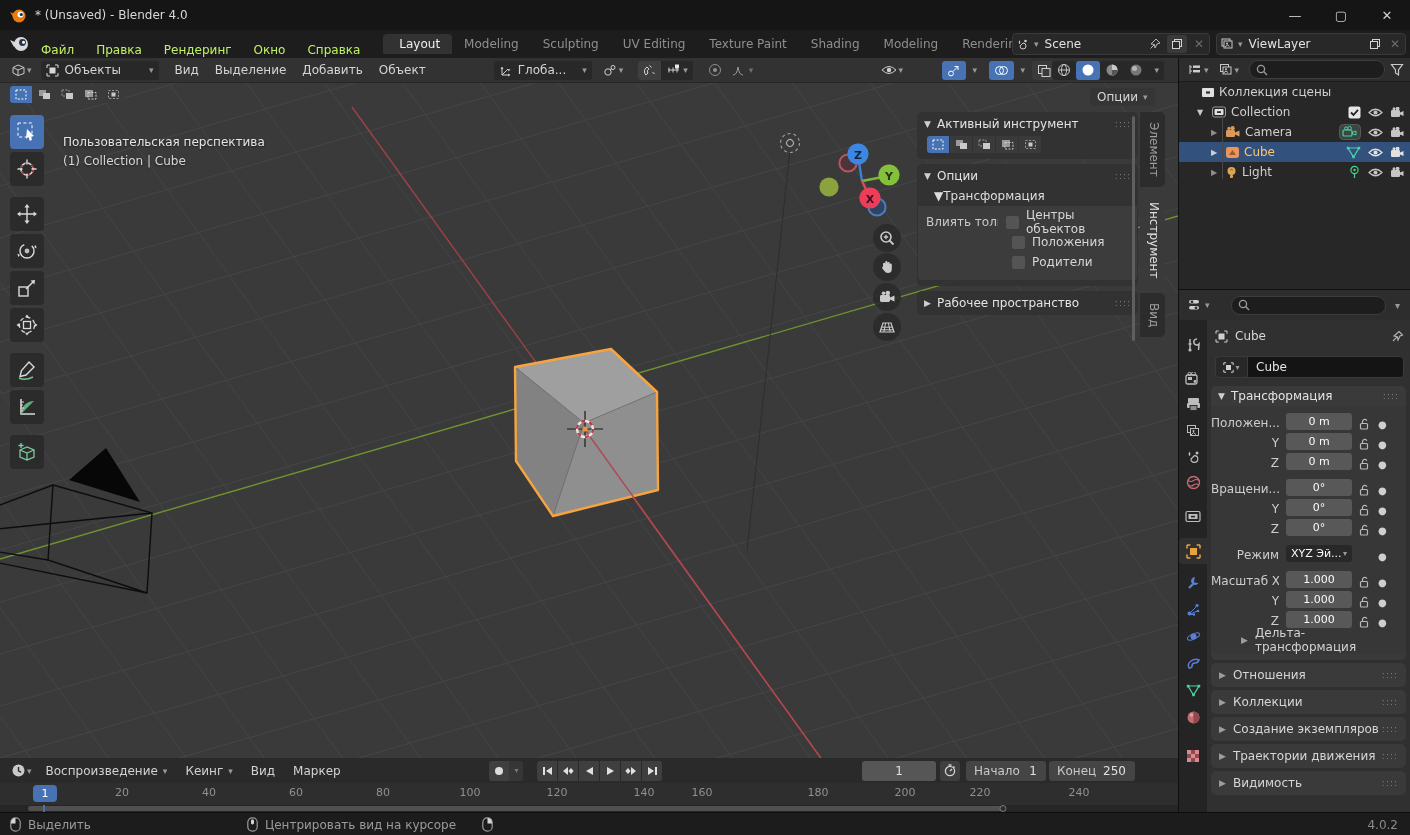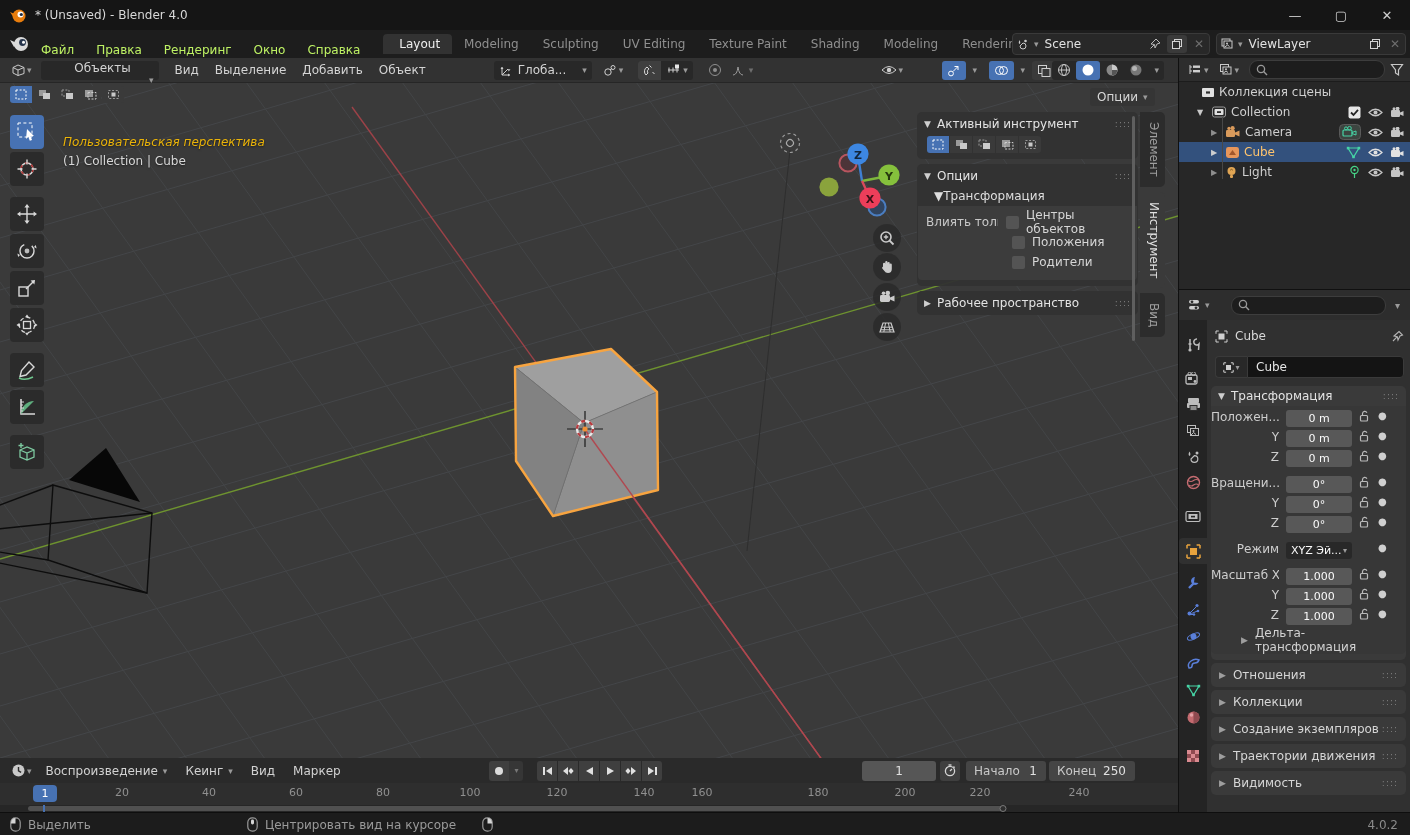--- a/index.html
+++ b/index.html
@@ -25,21 +25,21 @@
   .mini-ico{width:20px;height:18px;display:flex;align-items:center;justify-content:center;}
   .dd{color:#9a9a9a;font-size:9px;margin-left:1px;}
   
   .vheader{left:0;top:58px;width:1178px;height:24px;background:#323232;border-bottom:1px solid #262626;display:flex;align-items:center;z-index:30;}
   .hbtn{display:flex;align-items:center;height:19px;padding:0 5px;border-radius:3px;color:#d4d4d4;}
   .hbtn.bg{background:#282828;}
   .hbtn.blue{background:#4772b3;}
   .hmenu{padding:0 8px;color:#d4d4d4;}
   
   .viewport{left:0;top:82px;width:1178px;height:676px;background:#3a3a3a;overflow:hidden;}
-  .ov-line1{color:#eab308;font-size:12px;text-shadow:0 1px 2px rgba(0,0,0,.5);font-style:italic;}
+  .ov-line1{color:#e5e5e5;font-size:12px;text-shadow:0 1px 2px rgba(0,0,0,.5);}
   .ov-line2{color:#d8d8d8;font-size:12px;text-shadow:0 1px 2px rgba(0,0,0,.5);}
   .toolcol{left:10px;top:33px;display:flex;flex-direction:column;gap:2px;}
   .tool{width:34px;height:34px;background:#2b2b2b;border-radius:4px;display:flex;align-items:center;justify-content:center;margin-bottom:1px;}
   .tool.active{background:#4772b3;}
   .tool.gap{margin-top:8px;}
   .pillrow{left:10px;top:4px;display:flex;gap:1px;}
   .pill{width:22px;height:17px;background:#3a3a3a;display:flex;align-items:center;justify-content:center;}
   .pill:first-child{border-radius:3px 0 0 3px;}
   .pill:last-child{border-radius:0 3px 3px 0;}
   .pill.active{background:#4772b3;}
@@ -78,21 +78,21 @@
   .props-tabs{left:1179px;top:320px;width:28px;height:492px;background:#242424;}
   .ptab{position:absolute;left:0;width:28px;height:24px;display:flex;align-items:center;justify-content:center;}
   .ptab.active{background:#303030;border-radius:4px 0 0 4px;}
   .props{left:1207px;top:320px;width:203px;height:492px;background:#303030;overflow:hidden;}
   .crumb{display:flex;align-items:center;height:24px;padding:4px 6px 0 8px;color:#d8d8d8;}
   .namefield{display:flex;align-items:center;margin:8px 6px 0 8px;height:22px;}
   .nf-ico{width:32px;height:22px;background:#282828;border-radius:4px 0 0 4px;display:flex;align-items:center;justify-content:center;border:1px solid #3a3a3a;border-right:none;box-sizing:border-box;}
   .nf-input{flex:1;height:22px;background:#141414;border:1px solid #3a3a3a;border-radius:0 4px 4px 0;display:flex;align-items:center;padding-left:8px;color:#e6e6e6;box-sizing:border-box;}
   .tpanel{margin:8px 4px 0 4px;background:#3a3a3a;border-radius:5px;padding-bottom:6px;}
   .tbody{background:#373737;border-radius:0 0 5px 5px;padding:4px 0 2px 0;}
-  .trow{display:flex;align-items:flex-start;height:20px;}
+  .trow{display:flex;align-items:flex-end;height:20px;}
   .tlabel{width:68px;text-align:right;color:#cdcdcd;white-space:nowrap;overflow:hidden;flex:none;}
   .tval{width:66px;height:17px;background:#585858;border-radius:3px;margin-left:7px;display:flex;align-items:center;justify-content:center;color:#fafafa;font-size:11px;}
   .tval.mode{background:#282828;justify-content:space-between;padding:0 5px;box-sizing:border-box;width:66px;}
   .lock{margin-left:7px;width:11px;display:flex;}
   .adot{margin-left:8px;color:#cfcfcf;font-size:10px;}
   .gap6{height:6px;}
   .cpanel{margin:3px 4px 0 4px;height:24px;background:#3a3a3a;border-radius:5px;display:flex;align-items:center;padding:0 8px;color:#d6d6d6;}
   .cpanel .arrow,.subrow .arrow{color:#9e9e9e;font-size:9px;margin-right:7px;}
   .subrow{display:flex;align-items:center;height:24px;padding-left:30px;color:#d2d2d2;}
   
@@ -198,21 +198,21 @@
   </div>
 </div>
 
 <div class="abs vheader">
   <div class="hbtn" style="margin-left:6px">
     <svg width="15" height="14">
         <path d="M2,10 L7,12.5 L13,10.5 L13,4.5 L7,2 L2,4.5 Z M2,4.5 L7,7 L13,4.5 M7,7 L7,12.5" fill="none" stroke="#c9c9c9"></path>
       </svg>
     <span class="dd">▾</span>
   </div>
-  <div class="hbtn bg" style="margin-left:4px;width:108px;flex-direction:column;">
+  <div class="hbtn bg" style="margin-left:4px;width:108px;">
     <svg width="13" height="13">
         <rect x="3.5" y="3.5" width="6" height="6" fill="#d8d8d8"></rect>
         <path d="M1,1 h3 M9,1 h3 M1,1 v3 M12,1 v3 M1,12 h3 M9,12 h3 M1,9 v3 M12,9 v3" stroke="#d8d8d8" fill="none"></path>
       </svg>
     <span style="margin-left:6px">Объекты</span>
     <span class="dd" style="margin-left:auto">▾</span>
   </div>
   <div class="hmenu" style="margin-left:8px">Вид</div>
   <div class="hmenu">Выделение</div>
   <div class="hmenu">Добавить</div>

